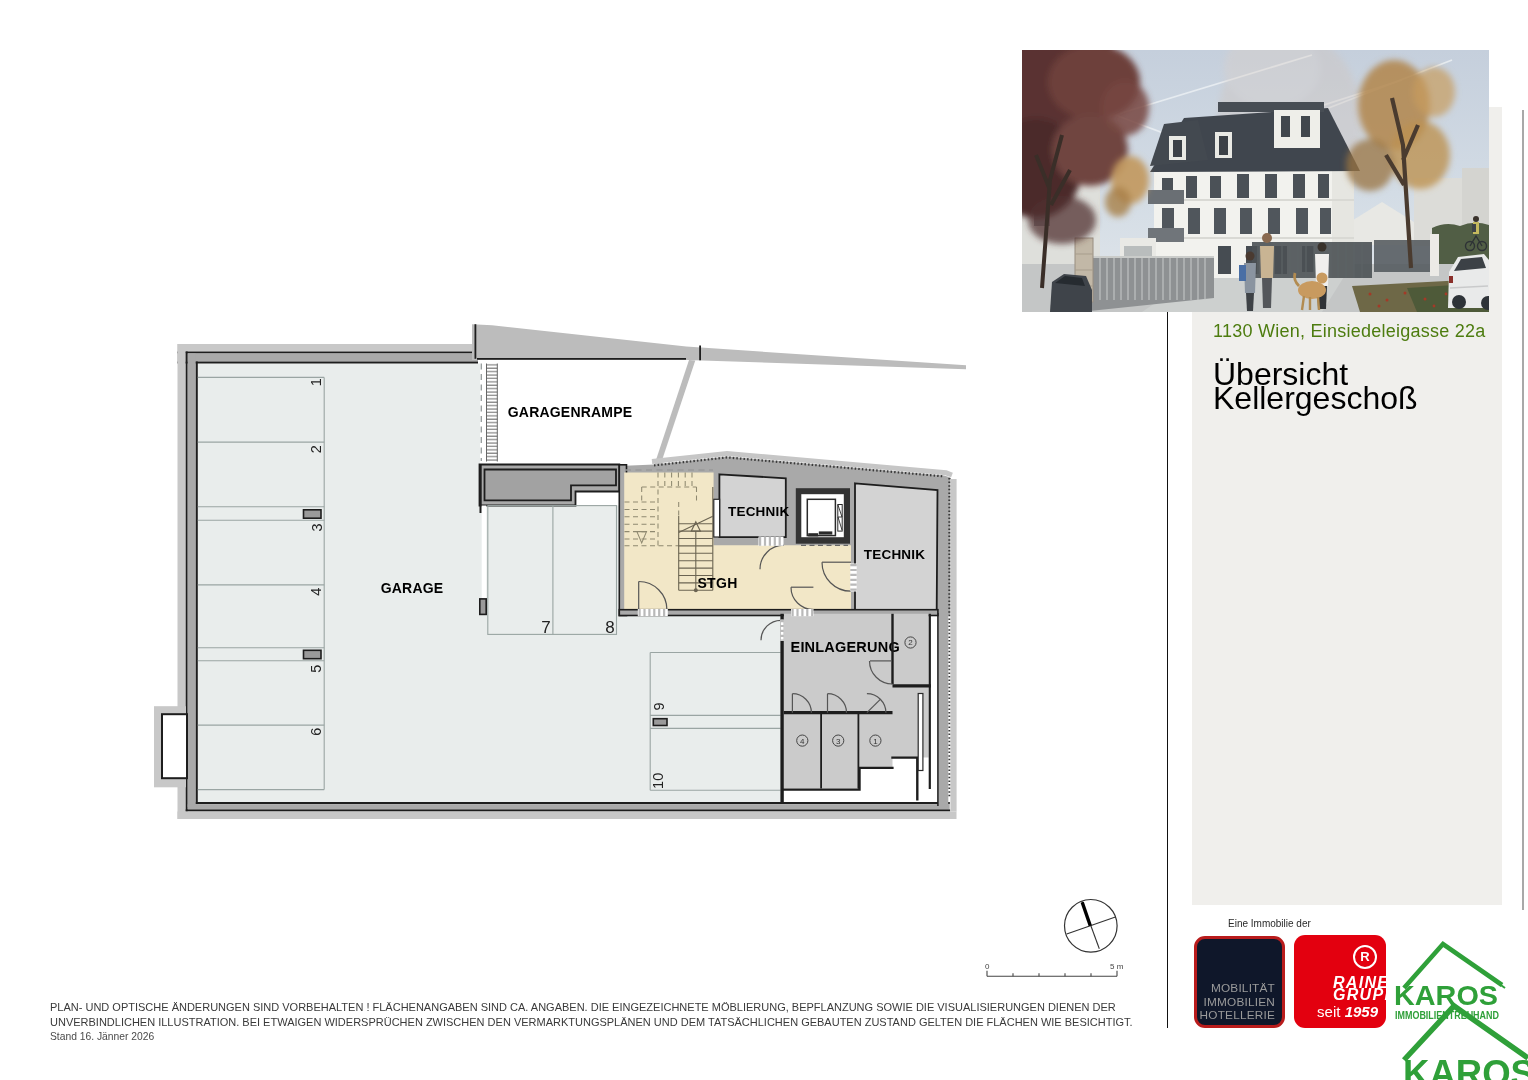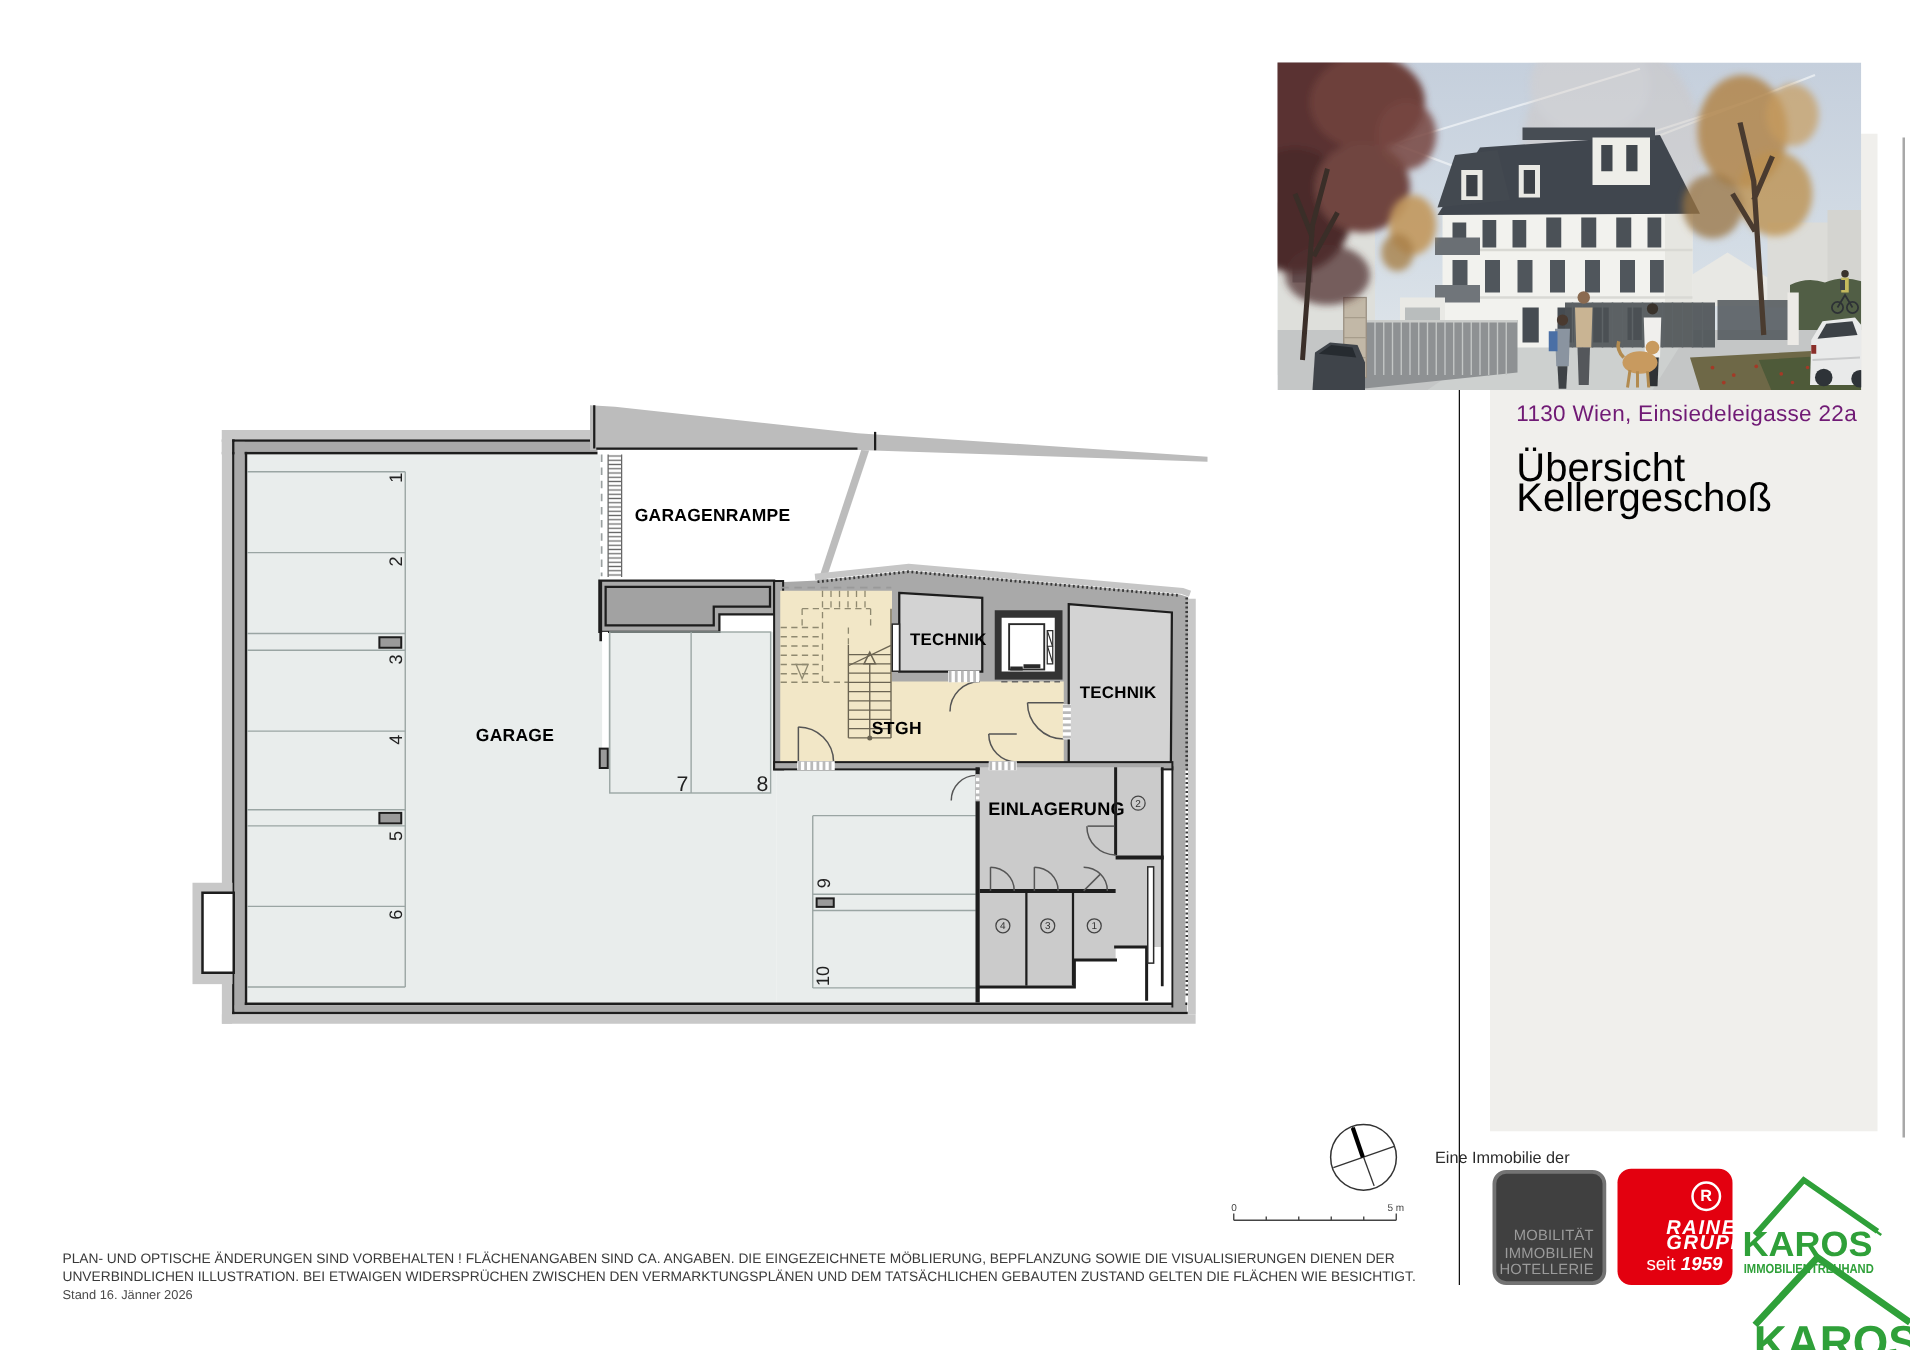--- a/index.html
+++ b/index.html
@@ -9,29 +9,29 @@
 </style>
 </head>
 <body>
 
 <div class="abs" style="left:1192px;top:107px;width:310px;height:798px;background:#f0efec;"></div>
 
 <div class="abs" style="left:1522px;top:110px;width:1.5px;height:800px;background:#a8a8a8;"></div>
 
 <div class="abs" style="left:1166.6px;top:310px;width:1.9px;height:718px;background:#111;"></div>
 
-<div class="abs" style="left:1213px;top:321px;font-size:18px;color:#701a75;letter-spacing:0.25px;white-space:nowrap;">1130 Wien, Einsiedeleigasse 22a</div>
+<div class="abs" style="left:1213px;top:321px;font-size:18px;color:#4d7c0f;letter-spacing:0.25px;white-space:nowrap;">1130 Wien, Einsiedeleigasse 22a</div>
 
 <div class="abs" style="left:1213px;top:363px;font-size:32px;line-height:23.5px;font-weight:normal;color:#000;">Übersicht<br>Kellergeschoß</div>
 
 <div class="abs" style="left:50px;top:1000px;font-size:11px;line-height:15.3px;color:#3a3a3a;white-space:nowrap;">PLAN- UND OPTISCHE ÄNDERUNGEN SIND VORBEHALTEN ! FLÄCHENANGABEN SIND CA. ANGABEN. DIE EINGEZEICHNETE MÖBLIERUNG, BEPFLANZUNG SOWIE DIE VISUALISIERUNGEN DIENEN DER<br>UNVERBINDLICHEN ILLUSTRATION. BEI ETWAIGEN WIDERSPRÜCHEN ZWISCHEN DEN VERMARKTUNGSPLÄNEN UND DEM TATSÄCHLICHEN GEBAUTEN ZUSTAND GELTEN DIE FLÄCHEN WIE BESICHTIGT.</div>
 
 <div class="abs" style="left:50px;top:1031px;font-size:10.3px;color:#4a4a4a;text-align:right;">Stand 16. Jänner 2026</div>
 
-<div class="abs" style="left:1148px;top:918px;font-size:13px;color:#2a2a2a;">Eine Immobilie der</div>
+<div class="abs" style="left:1228px;top:918px;font-size:10px;color:#2a2a2a;">Eine Immobilie der</div>
 
 <svg class="abs" style="left:0;top:0;" width="1528" height="1080" viewBox="0 0 1528 1080">
   <defs>
     <pattern id="rampHatch" width="10.8" height="3.4" patternUnits="userSpaceOnUse">
       <rect width="10.8" height="3.4" fill="#ffffff"></rect>
       <line x1="0" y1="1" x2="10.8" y2="1" stroke="#666" stroke-width="1"></line>
     </pattern>
   </defs>
 
   <rect x="197.8" y="363.5" width="282.2" height="438.5" fill="#e9edec"></rect>
@@ -563,21 +563,21 @@
   </g>
 
   <g>
     <ellipse cx="290" cy="240" rx="14" ry="9" fill="#c89a5f"></ellipse>
     <circle cx="300" cy="228" r="5.5" fill="#c89a5f"></circle>
     <path d="M282,246 L280,260 M288,247 L288,260 M296,247 L297,260" stroke="#b28b50" stroke-width="2.4"></path>
     <path d="M277,236 Q271,230 273,223" stroke="#b28b50" stroke-width="2.8" fill="none"></path>
   </g>
 </svg>
 
-<div class="abs" style="left:1194px;top:936px;width:85px;height:86px;background:#404040;border:3px solid #737373;border-radius:11px;">
+<div class="abs" style="left:1194px;top:936px;width:85px;height:86px;background:#0f172a;border:3px solid #b91c1c;border-radius:11px;">
   <div style="position:absolute;right:7px;top:43px;text-align:right;font-size:11.8px;line-height:13.7px;color:#9b9b9b;letter-spacing:0.2px;white-space:nowrap;">MOBILITÄT<br>IMMOBILIEN<br>HOTELLERIE</div>
 </div>
 
 <div class="abs" style="left:1294px;top:935px;width:92px;height:93px;background:#e3000f;border-radius:11px;">
   <div style="position:absolute;right:9px;top:10px;width:20px;height:20px;border:2px solid #fff;border-radius:50%;color:#fff;font-weight:bold;font-size:13px;text-align:center;line-height:20px;">R</div>
   <div style="position:absolute;left:7px;top:42px;color:#fff;font-weight:bold;font-style:italic;font-size:16px;line-height:11.8px;letter-spacing:1.3px;margin-left:32px;">RAINER<br>GRUPPE</div>
   <div style="position:absolute;right:8px;bottom:8px;color:#fff;font-size:15px;">seit <i><b>1959</b></i></div>
 </div>
 
 <svg class="abs" style="left:1390px;top:930px;" width="138" height="150" viewBox="0 0 138 150">

